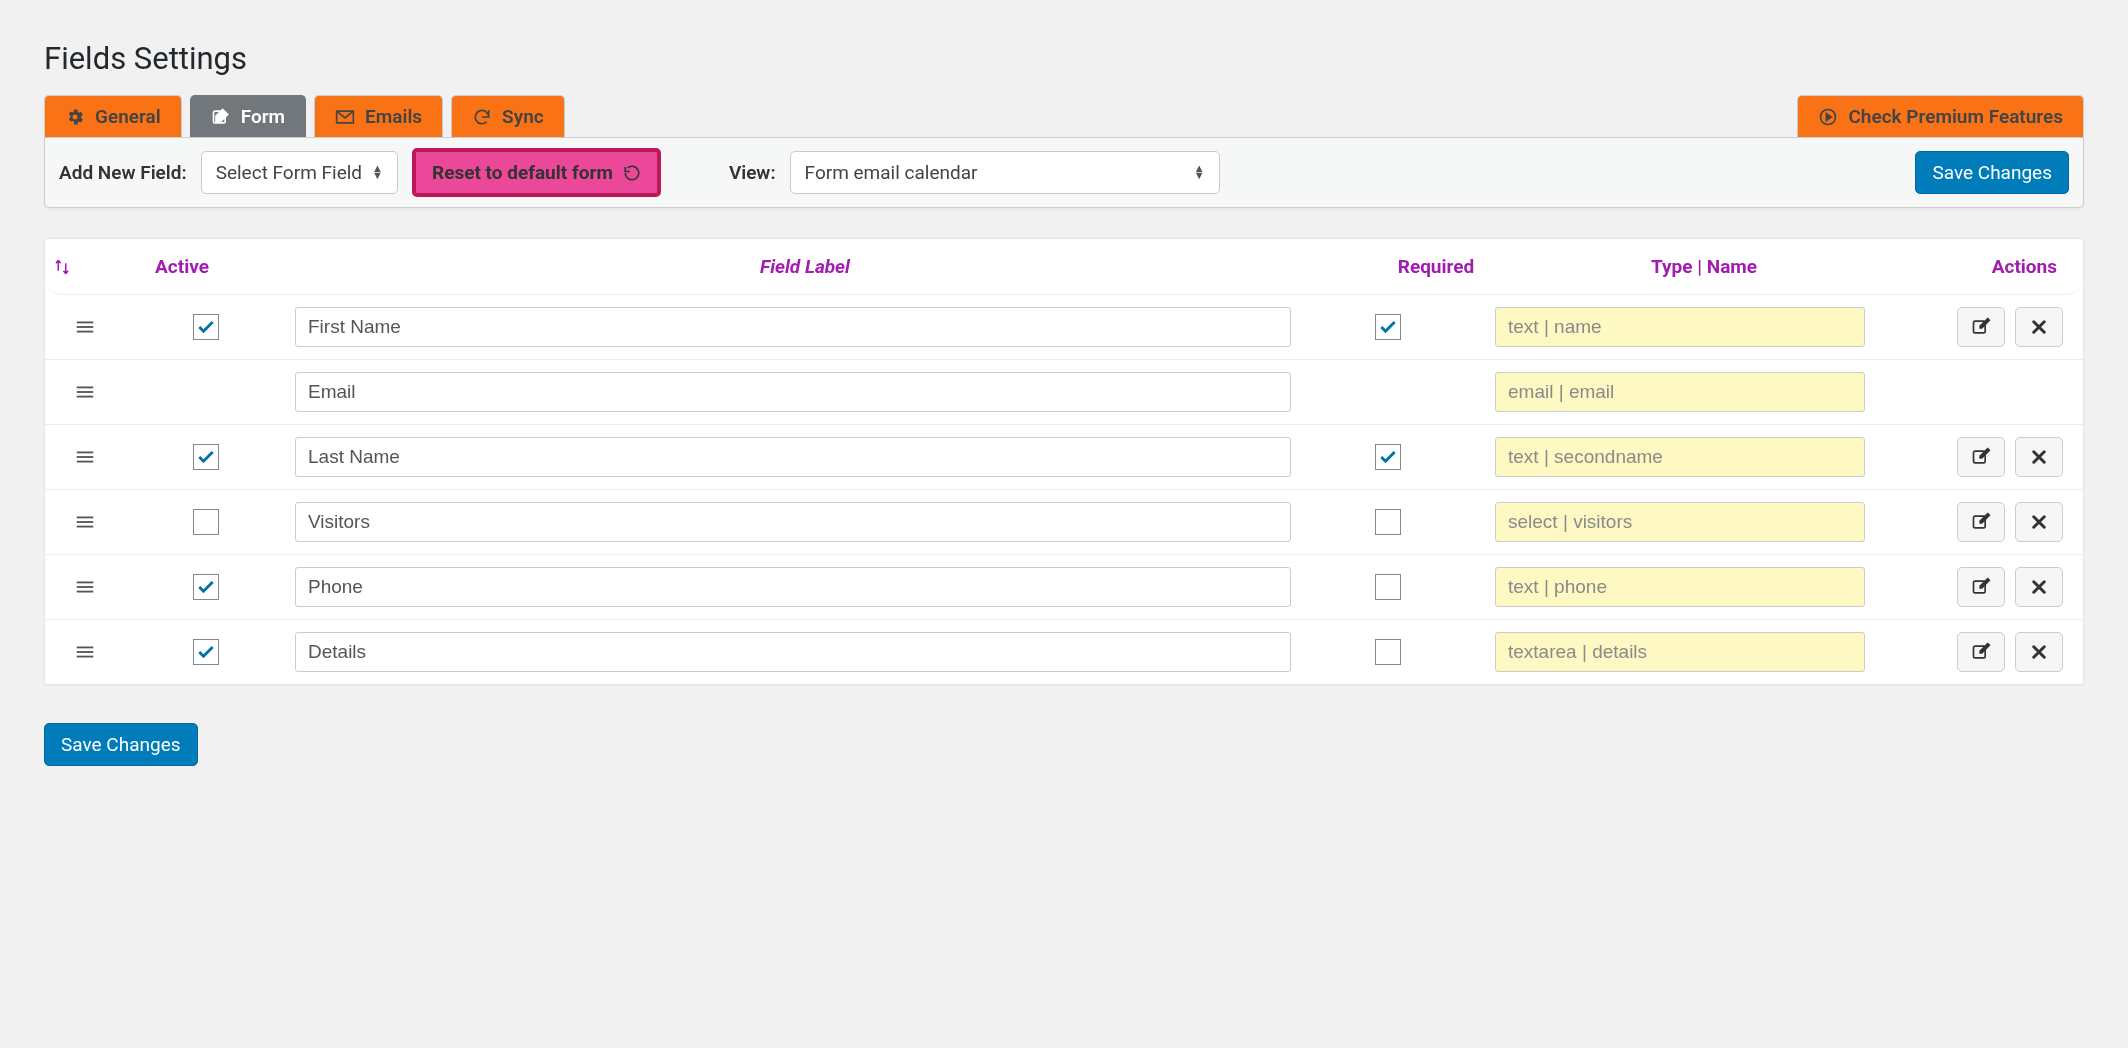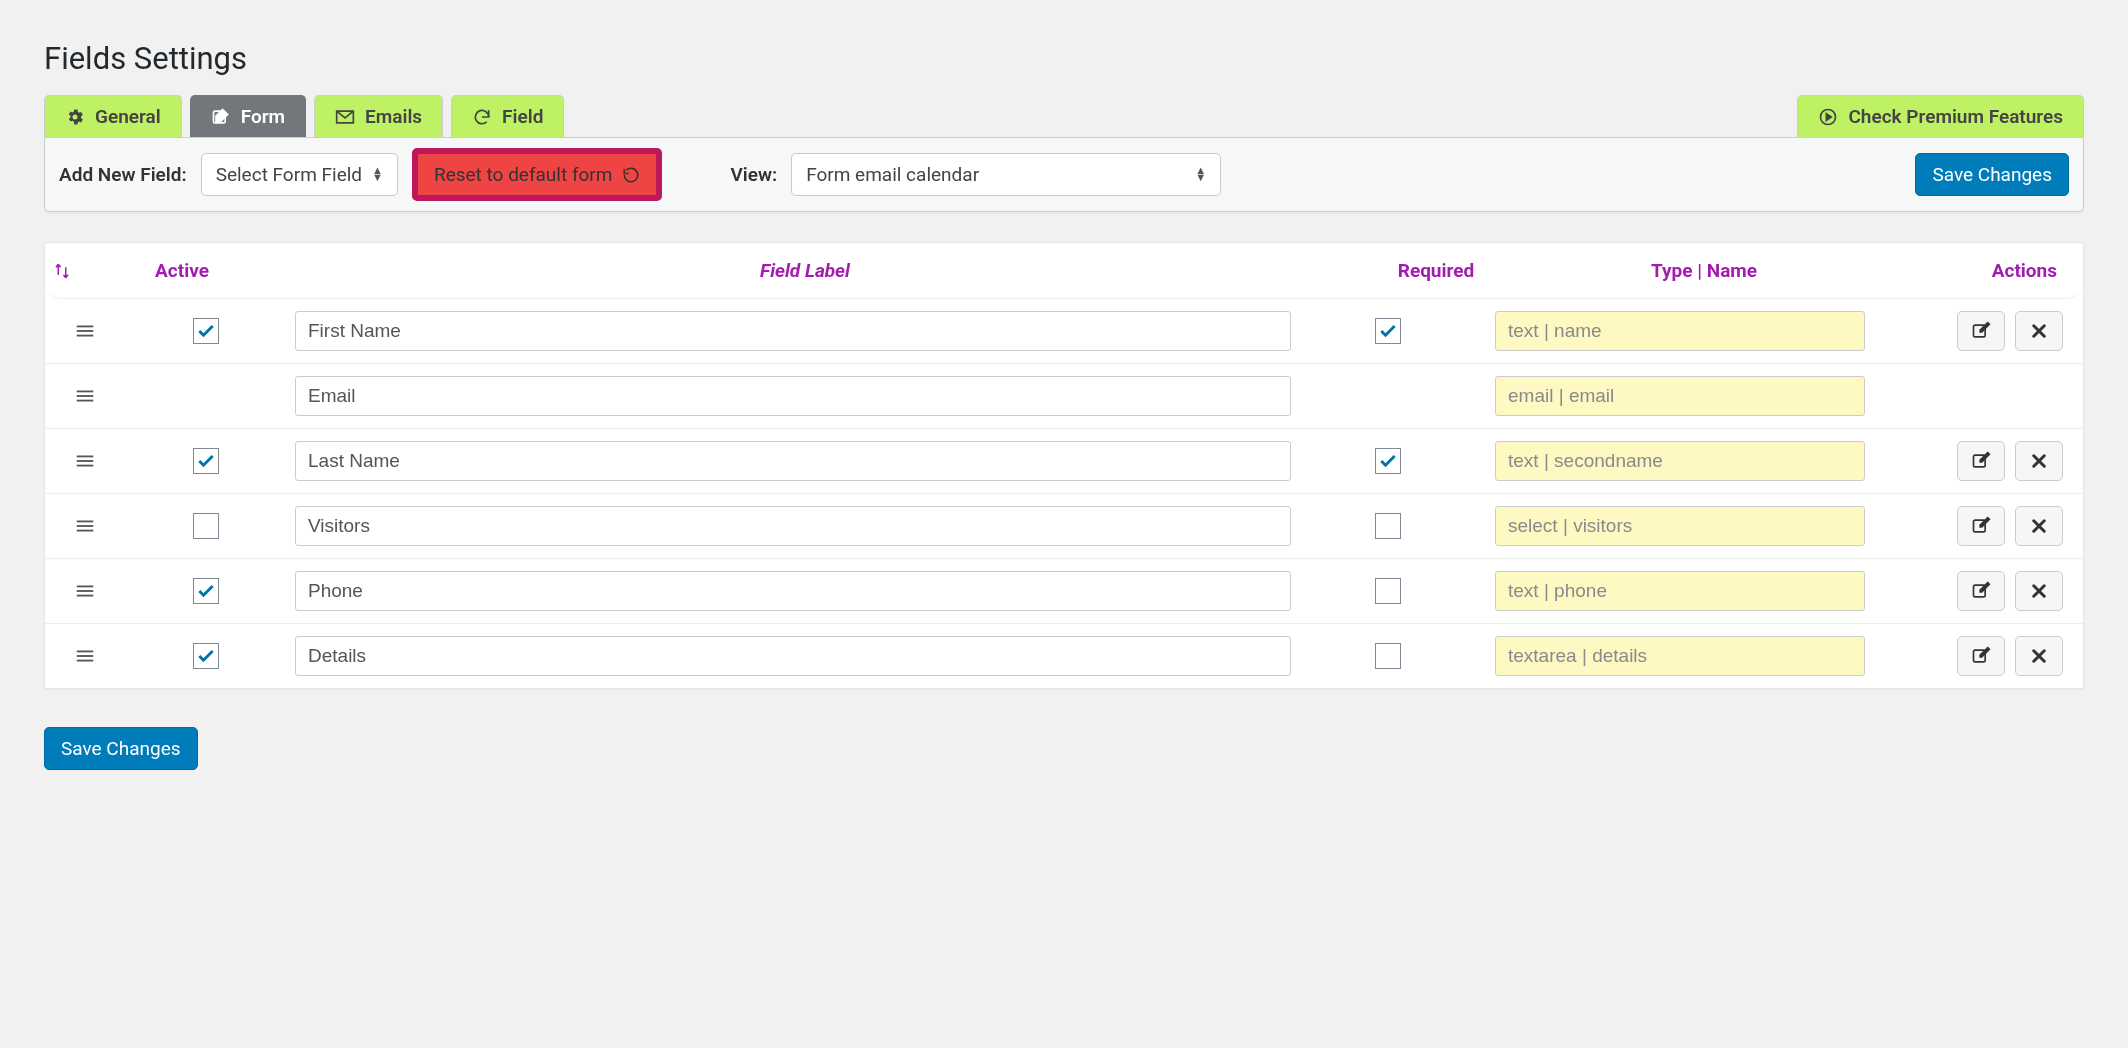--- a/index.html
+++ b/index.html
@@ -20,21 +20,21 @@
   display: flex;
   gap: 8px;
   align-items: center;
 }
 .tabs-row .spacer { flex: 1; }
 .tab {
   display: flex;
   align-items: center;
   gap: 10px;
   padding: 9px 20px;
-  background: #bef264;
+  background: #f97316;
   border: 1px solid #ccc;
   border-bottom: none;
   border-radius: 5px 5px 0 0;
   font-size: 19px;
   font-weight: 600;
   color: #444;
   cursor: pointer;
 }
 .tab.active {
   background: #72777c;
@@ -67,30 +67,31 @@
   padding: 9px 14px;
   font-size: 19px;
   color: #444;
   display: flex;
   align-items: center;
   gap: 10px;
   cursor: pointer;
 }
 .select-like.wide { min-width: 430px; justify-content: space-between; }
 .btn {
-  background: #ef4444;
-  border: 6px solid #be185d;
+  background: #ec4899;
+  border: 4px solid #be185d;
   border-radius: 5px;
   padding: 9px 16px;
   font-size: 19px;
   color: #333;
   display: inline-flex;
   align-items: center;
   gap: 10px;
   cursor: pointer;
+  font-weight: bold;
 }
 .btn-primary {
   background: #007cba;
   border: 1px solid #006ba1;
   color: #fff;
   font-weight: 400;
 }
 .save-bottom {
   margin-top: 38px;
 }
@@ -227,21 +228,21 @@
     <span>Emails</span>
   </div>
 
   <div class="tab">
     <span>
       <svg width="20" height="20" viewBox="0 0 24 24" fill="none" stroke="currentColor" stroke-width="2">
           <path d="M20 12a8 8 0 1 0-2.3 5.7"></path>
           <path d="M20 4v8h-8"></path>
         </svg>
     </span>
-    <span>Field</span>
+    <span>Sync</span>
   </div>
 
   <div class="spacer"></div>
 
   <div class="tab right">
     <span>
       <svg width="20" height="20" viewBox="0 0 24 24" fill="none" stroke="currentColor" stroke-width="2">
           <circle cx="12" cy="12" r="9"></circle>
           <path d="M10 8l6 4-6 4z" fill="currentColor"></path>
         </svg>

